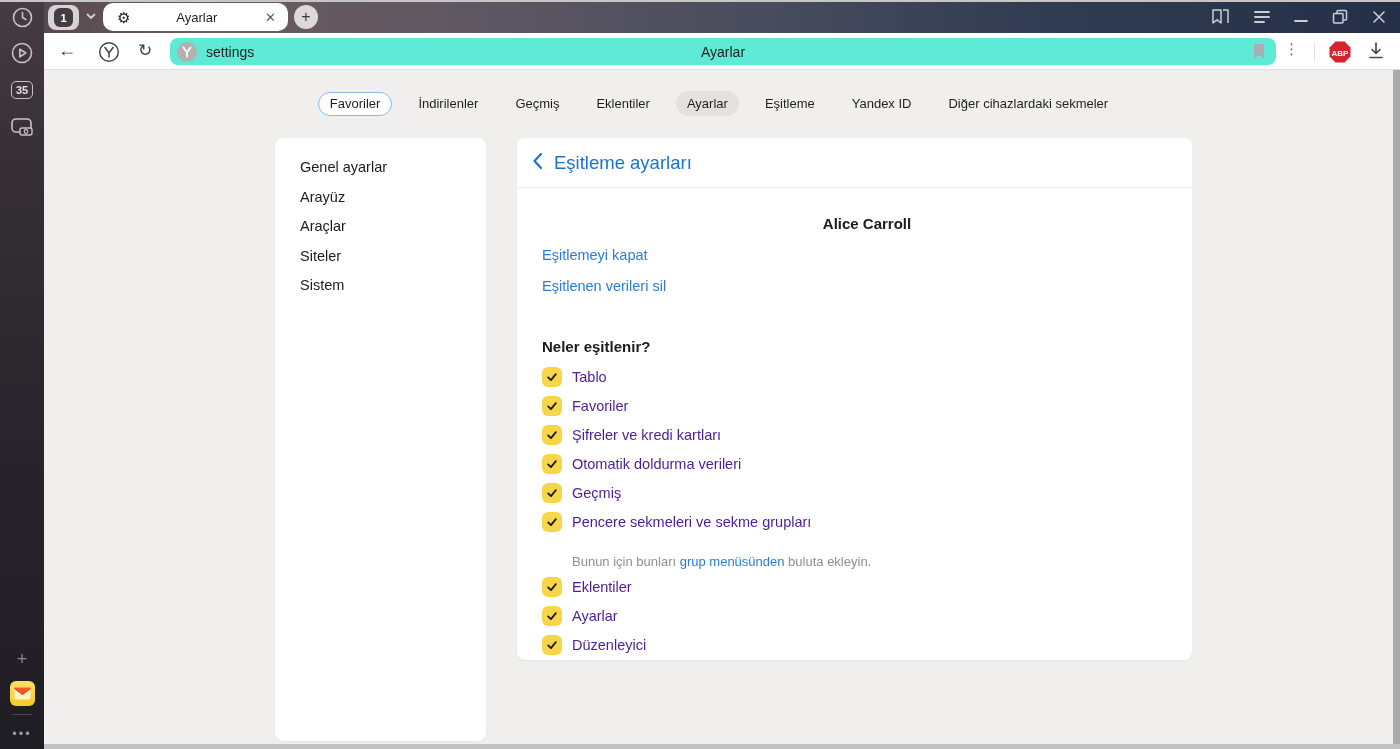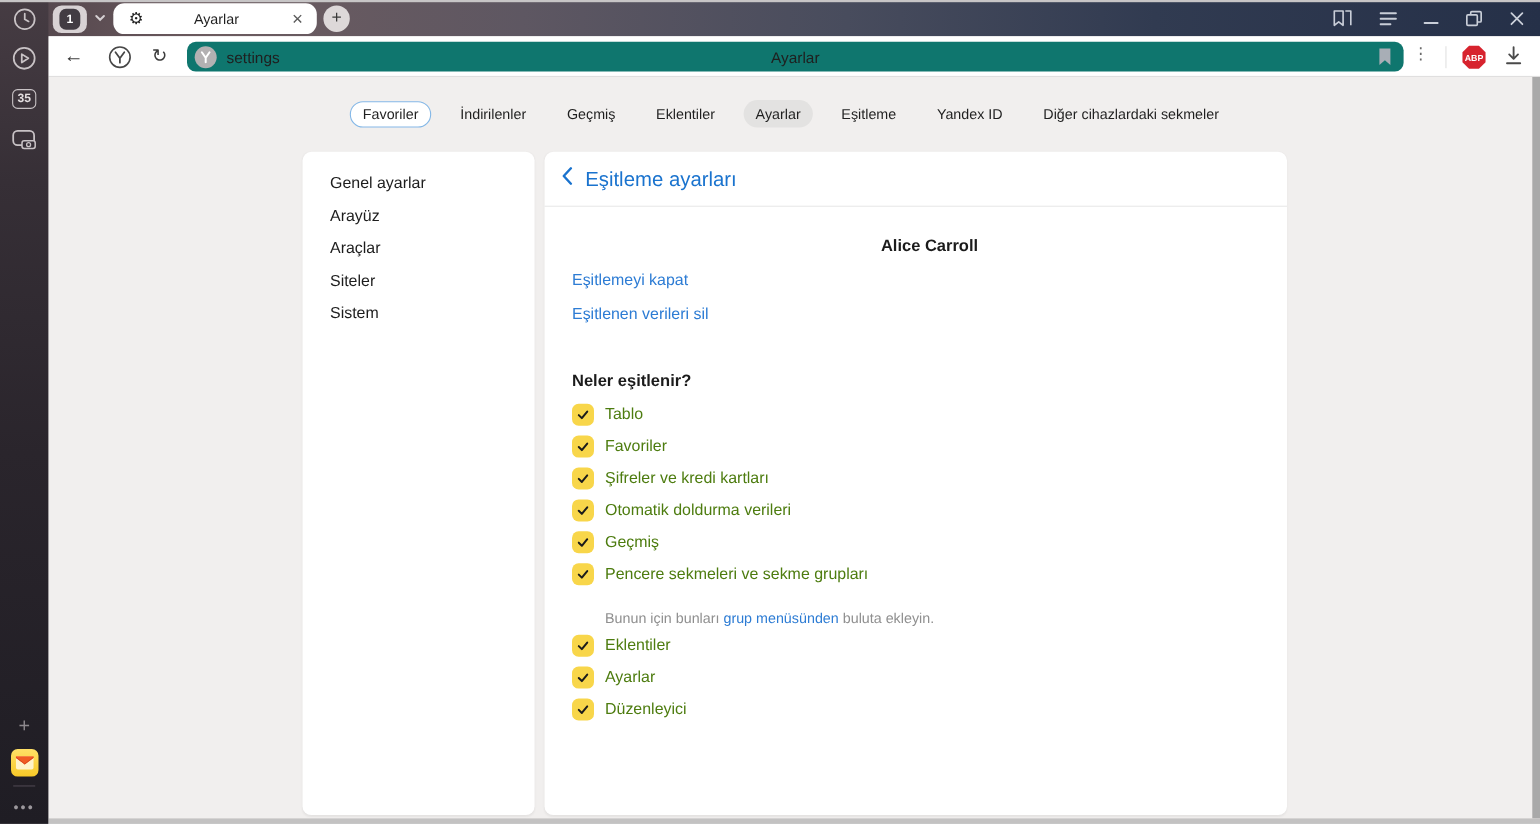--- a/index.html
+++ b/index.html
@@ -37,21 +37,21 @@
   .rail-divider { position:absolute; left:12px; top:714px; width:20px; height:1px; background:#4c4750; }
   .mail-icon { width:25px; height:25px; border-radius:6px;
     background:linear-gradient(180deg,#ffe066 0%,#f7c928 100%); display:flex; align-items:center; justify-content:center; }
 
   
   .toolbar { position:absolute; left:44px; top:33px; width:1356px; height:37px; background:#ffffff;
     border-bottom:1px solid #e0dfdf; z-index:10; }
   .tb-back { position:absolute; left:14px; top:7px; font-size:18px; color:#3c3c3c; }
   .tb-protect { position:absolute; left:54px; top:8px; }
   .tb-reload { position:absolute; left:94px; top:7px; font-size:17px; color:#3c3c3c; }
-  .urlbar { position:absolute; left:126px; top:5px; width:1106px; height:27px; background:#0f766e;
+  .urlbar { position:absolute; left:126px; top:5px; width:1106px; height:27px; background:#5eead4;
     border-radius:8px; display:flex; align-items:center; }
   .url-favicon { width:20px; height:20px; border-radius:50%; background:#b3b1b2; margin-left:7px;
     display:flex; align-items:center; justify-content:center; flex:none; }
   .url-text { font-size:14px; color:#1f1f1f; margin-left:9px; white-space:nowrap; }
   .url-page-title { position:absolute; left:0; right:0; text-align:center; font-size:14px; color:#1f1f1f; }
   .url-bookmark { position:absolute; right:10px; top:5px; }
   .tb-dots { position:absolute; right:100px; top:7px; font-size:15px; color:#6a6a6a; letter-spacing:1px; }
   .tb-divider { position:absolute; right:85px; top:9px; width:1px; height:20px; background:#e2e2e2; }
   .tb-abp { position:absolute; right:48px; top:7px; }
   .tb-download { position:absolute; right:15px; top:8px; }
@@ -69,33 +69,33 @@
 
   .panels { position:absolute; left:231px; top:68px; display:flex; gap:9px; }
   .panel { background:#ffffff; border-radius:8px; box-shadow:0 1px 2px rgba(0,0,0,0.05); }
   .settings-nav { width:211px; height:603px; }
   .search-box { margin:10px 13px 0; height:33px; width:185px; background:#f1f1f1; border:1px solid #e4e4e4;
     border-radius:8px; padding:0 12px; font-size:14px; color:#1f1f1f; font-family:"Liberation Sans",sans-serif; outline:none; }
   .search-box::placeholder { color:#8b8b8b; }
   .settings-list { list-style:none; margin-top:21px; padding-left:25px; }
   .settings-list li { font-size:14.5px; color:#1d1d1d; margin-bottom:13.5px; line-height:16px; }
 
-  .sync-panel { width:675px; height:603px; position:relative; }
+  .sync-panel { width:675px; height:522px; position:relative;margin-left:22px; }
   .sync-header { height:50px; border-bottom:1px solid #e9e9e9; display:flex; align-items:center; padding-left:15px; }
   .back-chevron { color:#1a73ce; }
   .sync-title { font-size:18.5px; color:#1a73ce; margin-left:11px; }
   .sync-body { padding:0 0 0 25px; }
   .account-name { font-size:15px; font-weight:bold; color:#1b1b1b; margin-top:27px;text-align:center; }
   .sync-link { font-size:14.5px; color:#2d7cd4; margin-top:15px; width:fit-content; }
   .section-title { font-size:15px; font-weight:bold; color:#1b1b1b; margin-top:44px; }
   .sync-row { display:flex; align-items:center; margin-top:9px; height:20px; }
   .sync-row.first { margin-top:12px; }
   .checkbox { width:20px; height:20px; border-radius:6px; background:#f8d64a; flex:none;
     display:flex; align-items:center; justify-content:center; }
-  .sync-label { font-size:14.5px; color:#4d7c0f; margin-left:10px; line-height:20px; }
+  .sync-label { font-size:14.5px; color:#4c1d95; margin-left:10px; line-height:20px; }
   .sync-note { margin-left:30px; margin-top:4px; font-size:13px; color:#8f8f8f; line-height:17px; }
   .note-link { color:#2d7cd4; }
 </style>
 </head>
 <body>
 
 <div class="window">
   <div class="titlebar"></div>
   <div class="top-edge"></div>
 

